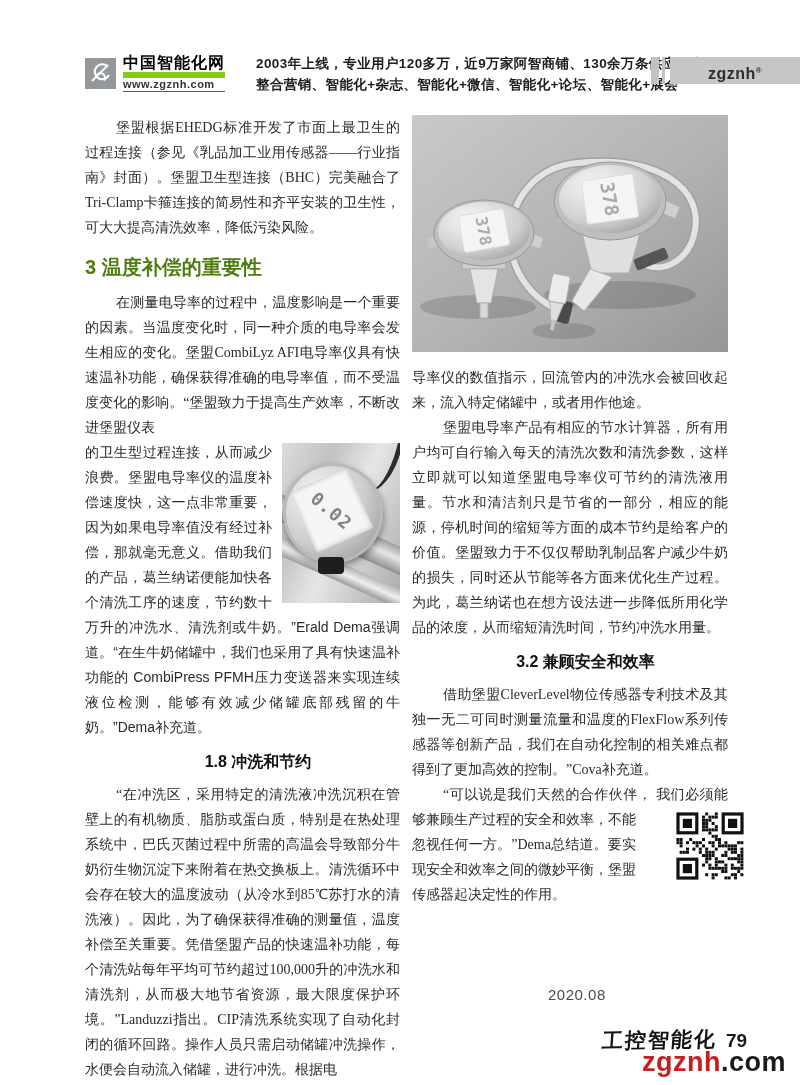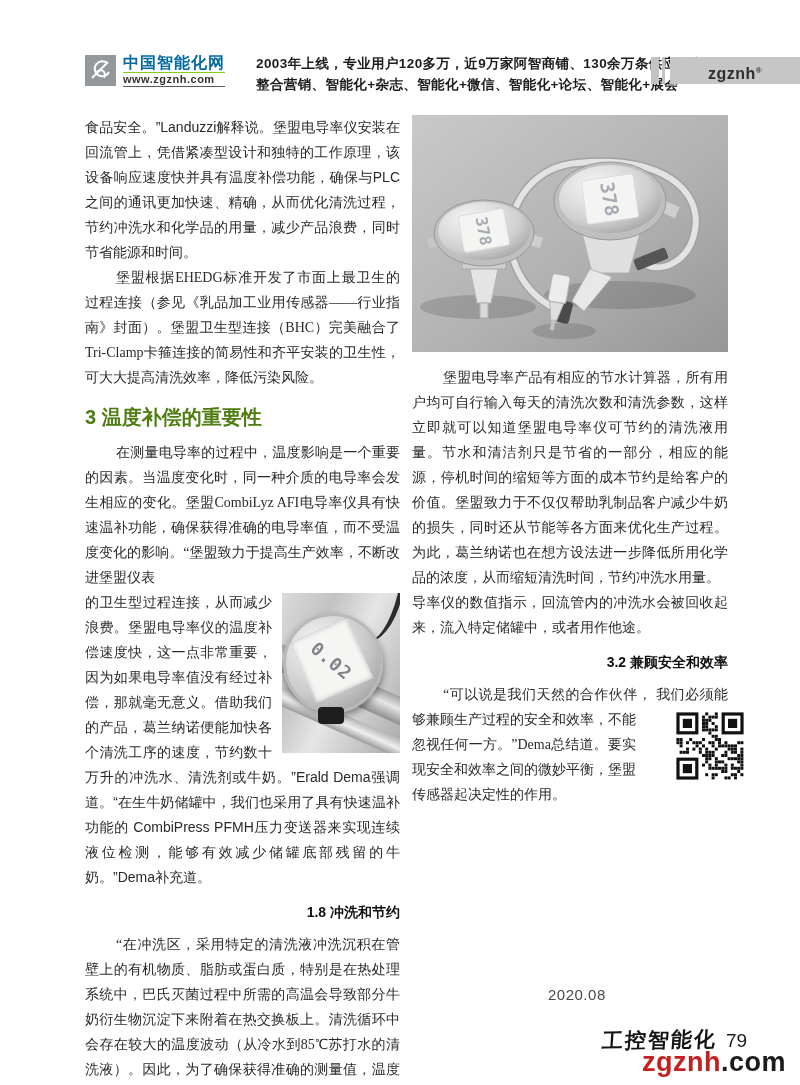--- a/index.html
+++ b/index.html
@@ -3,39 +3,39 @@
 <meta charset="utf-8">
 <style>
   html,body{margin:0;padding:0;background:#e8e8e8;}
   .page{position:relative;width:800px;height:1085px;background:#ffffff;margin:0 auto;
         font-family:"Liberation Sans","DejaVu Sans",sans-serif;color:#2a2a2a;overflow:hidden;}
 
   
   .hdr-logo{position:absolute;left:85px;top:54px;display:flex;align-items:center;gap:7px;}
   .logo-mark{width:31px;height:31px;flex:0 0 auto;}
   .logo-texts{display:flex;flex-direction:column;}
-  .logo-title{font-size:16px;font-weight:bold;color:#0369a1;letter-spacing:1px;line-height:18px;}
-  .logo-url{font-size:11px;font-weight:bold;color:#333;border-top:1px solid #84cc16;border-bottom:1px solid #5a5a5a;
+  .logo-title{font-size:16px;font-weight:bold;color:#000000;letter-spacing:1px;line-height:18px;}
+  .logo-url{font-size:11px;font-weight:bold;color:#333;border-top:6px solid #84cc16;border-bottom:1px solid #5a5a5a;
             line-height:13px;letter-spacing:.5px;}
   .hdr-tagline{position:absolute;left:256px;top:53px;font-size:13.5px;font-weight:bold;color:#1c1c1c;line-height:21px;letter-spacing:.4px;}
   .brand-wrap{position:absolute;right:0;top:57px;height:27px;display:flex;}
   .brand-stripe1{width:8px;background:#c3c3c3;margin-right:3px;}
   .brand-stripe2{width:3px;background:#c3c3c3;margin-right:5px;}
   .brand-tab{width:130px;background:#c6c6c6;text-align:center;font-weight:bold;font-size:16px;
              color:#2e2e2e;line-height:27px;letter-spacing:.5px;}
   .brand-tab sup{font-size:8px;}
 
   
   .col{position:absolute;top:115px;width:315px;font-size:14px;line-height:25px;text-align:justify;}
   .col-left{left:85px;}
   .col-right{left:412px;width:316px;}
   .p{margin:0;}
   .indent{text-indent:31px;font-family:Liberation Serif, serif;}
   h2.section{font-size:20px;font-weight:bold;color:#4d7c0f;margin:13px 0 9px;line-height:28px;text-align:left;}
-  h3.subsection{font-size:14px;font-weight:bold;color:#101010;margin:9px 0 7px;padding-left:31px;line-height:26px;text-align:right;}
+  h3.subsection{font-size:16px;font-weight:bold;color:#101010;margin:9px 0 7px;padding-left:31px;line-height:26px;text-align:center;}
 
   
   .product-figure{width:316px;height:237px;margin:0 0 13px 0;}
 
   
   .gauge-wrap{float:right;width:118px;height:160px;margin:3px 0 3px 10px;position:relative;overflow:hidden;
               background:linear-gradient(115deg,#dcdcdc 0%,#c2c2c2 28%,#e6e6e6 52%,#a9a9a9 100%);}
   .pipe1{position:absolute;left:-20px;top:88px;width:200px;height:26px;transform:rotate(24deg);
          background:linear-gradient(#9e9e9e,#e6e6e6 45%,#8f8f8f);}
   .pipe2{position:absolute;left:-30px;top:128px;width:210px;height:18px;transform:rotate(24deg);
@@ -52,21 +52,21 @@
   .gauge-knob{position:absolute;left:36px;top:114px;width:26px;height:17px;background:#1e1e1e;border-radius:4px;}
 
   
   .qr-float{float:right;width:84px;margin:4px 0 0 8px;text-align:center;}
 
   
   .footer-issue{position:absolute;left:548px;top:986px;font-size:15px;color:#4a4a4a;letter-spacing:.5px;}
   .footer-brandline{position:absolute;left:602px;top:1026px;display:flex;align-items:baseline;gap:9px;}
   .footer-mag{font-family:"DejaVu Serif",serif;font-size:21px;font-weight:900;color:#141414;
               transform:skewX(-5deg) rotate(-1deg);letter-spacing:2px;}
-  .footer-page{font-size:19px;color:#1a1a1a;font-weight:normal;}
+  .footer-page{font-size:19px;color:#1a1a1a;font-weight:bold;}
   .footer-site{position:absolute;right:14px;top:1048px;font-size:27px;font-weight:bold;letter-spacing:.5px;line-height:28px;}
   .site-red{color:#c32121;}
   .site-dark{color:#1b1b1b;margin-top:28px;}
 </style>
 </head>
 <body>
 
 <div class="page">
 
   <div class="hdr-logo">
@@ -91,21 +91,20 @@
     <div>整合营销、智能化+杂志、智能化+微信、智能化+论坛、智能化+展会</div>
   </div>
 
   <div class="brand-wrap">
     <span class="brand-stripe1"></span>
     <span class="brand-stripe2"></span>
     <div class="brand-tab"><span>zgznh</span><sup>®</sup></div>
   </div>
 
   <div class="col col-left">
-    <p class="p">食品安全。”Landuzzi解释说。堡盟电导率仪安装在回流管上，凭借紧凑型设计和独特的工作原理，该设备响应速度快并具有温度补偿功能，确保与PLC之间的通讯更加快速、精确，从而优化清洗过程，节约冲洗水和化学品的用量，减少产品浪费，同时节省能源和时间。</p>
     <p class="p indent">堡盟根据EHEDG标准开发了市面上最卫生的过程连接（参见《乳品加工业用传感器——行业指南》封面）。堡盟卫生型连接（BHC）完美融合了Tri-Clamp卡箍连接的简易性和齐平安装的卫生性，可大大提高清洗效率，降低污染风险。</p>
     <h2 class="section">3 温度补偿的重要性</h2>
     <p class="p indent">在测量电导率的过程中，温度影响是一个重要的因素。当温度变化时，同一种介质的电导率会发生相应的变化。堡盟CombiLyz AFI电导率仪具有快速温补功能，确保获得准确的电导率值，而不受温度变化的影响。“堡盟致力于提高生产效率，不断改进堡盟仪表</p>
     <p class="p">
       <span class="gauge-wrap">
         <span class="pipe1"></span>
         <span class="pipe2"></span>
         <span class="gauge-cable"></span>
         <span class="gauge-circle">
           <span class="gauge-display">
@@ -169,23 +168,24 @@
           <polygon points="32,76 90,76 79,116 42,116" fill="#dfdfdf" stroke="#b0b0b0"></polygon>
           <polygon points="40,112 62,120 34,154 22,144" fill="#e8e8e8" stroke="#b6b6b6"></polygon>
           <ellipse cx="60" cy="44" rx="56" ry="39" fill="#bfbfbf" stroke="#989898"></ellipse>
           <ellipse cx="60" cy="42" rx="51" ry="34" fill="url(#metal)"></ellipse>
           <rect x="34" y="20" width="52" height="44" rx="3" fill="#f4f4f2" stroke="#dddddd" transform="rotate(-8 60 42)"></rect>
           <text x="60" y="49" transform="rotate(80 60 42)" text-anchor="middle" font-family="DejaVu Sans Mono, monospace" font-size="19" font-weight="bold" fill="#a6acb3">378</text>
         </g>
       </svg>
     </div>
 
+    <p class="p">导率仪的数值指示，回流管内的冲洗水会被回收起来，流入特定储罐中，或者用作他途。</p>
     <p class="p indent">堡盟电导率产品有相应的节水计算器，所有用户均可自行输入每天的清洗次数和清洗参数，这样立即就可以知道堡盟电导率仪可节约的清洗液用量。节水和清洁剂只是节省的一部分，相应的能源，停机时间的缩短等方面的成本节约是给客户的价值。堡盟致力于不仅仅帮助乳制品客户减少牛奶的损失，同时还从节能等各方面来优化生产过程。为此，葛兰纳诺也在想方设法进一步降低所用化学品的浓度，从而缩短清洗时间，节约冲洗水用量。</p>
-    <p class="p">导率仪的数值指示，回流管内的冲洗水会被回收起来，流入特定储罐中，或者用作他途。</p>
     <h3 class="subsection">3.2 兼顾安全和效率</h3>
+    <p class="p indent">借助堡盟CleverLevel物位传感器专利技术及其独一无二可同时测量流量和温度的FlexFlow系列传感器等创新产品，我们在自动化控制的相关难点都得到了更加高效的控制。”Cova补充道。</p>
 
     <p class="p indent">
       <span>“可以说是我们天然的合作伙伴，</span>
       <span class="qr-float">
         <svg id="qr-svg" width="70" height="70" viewBox="0 0 70 70">
             <rect width="70" height="70" fill="#fff"></rect>
             <g fill="#111">
               <rect x="30.2" y="1.4" width="3" height="3"></rect>
               <rect x="39.8" y="1.4" width="3" height="3"></rect>
               <rect x="27.0" y="4.6" width="3" height="3"></rect>

